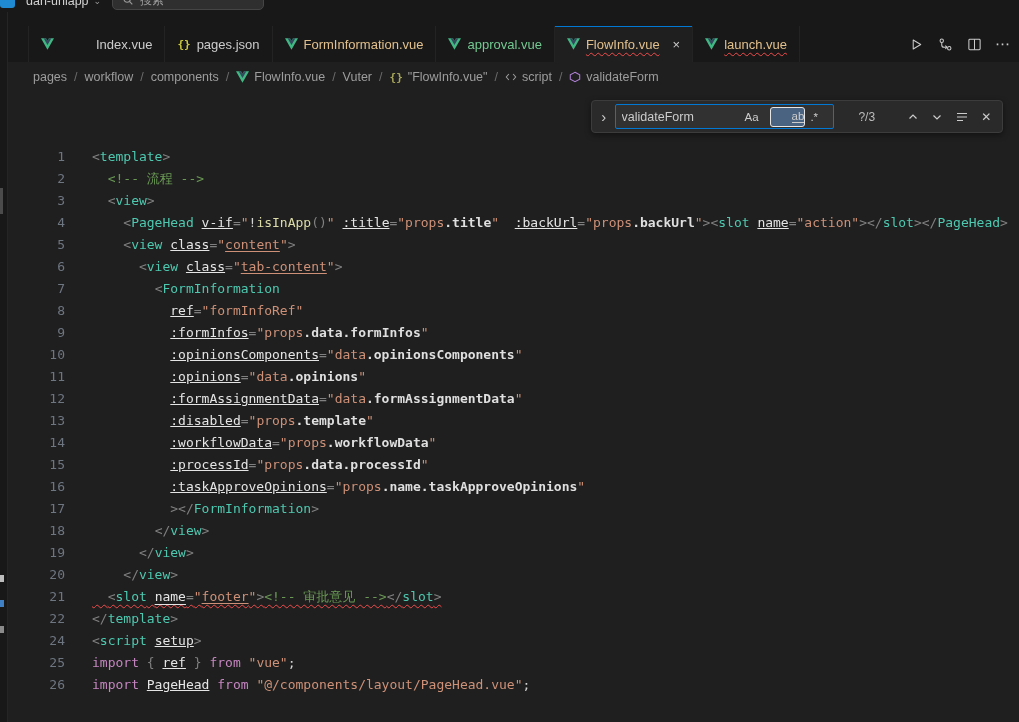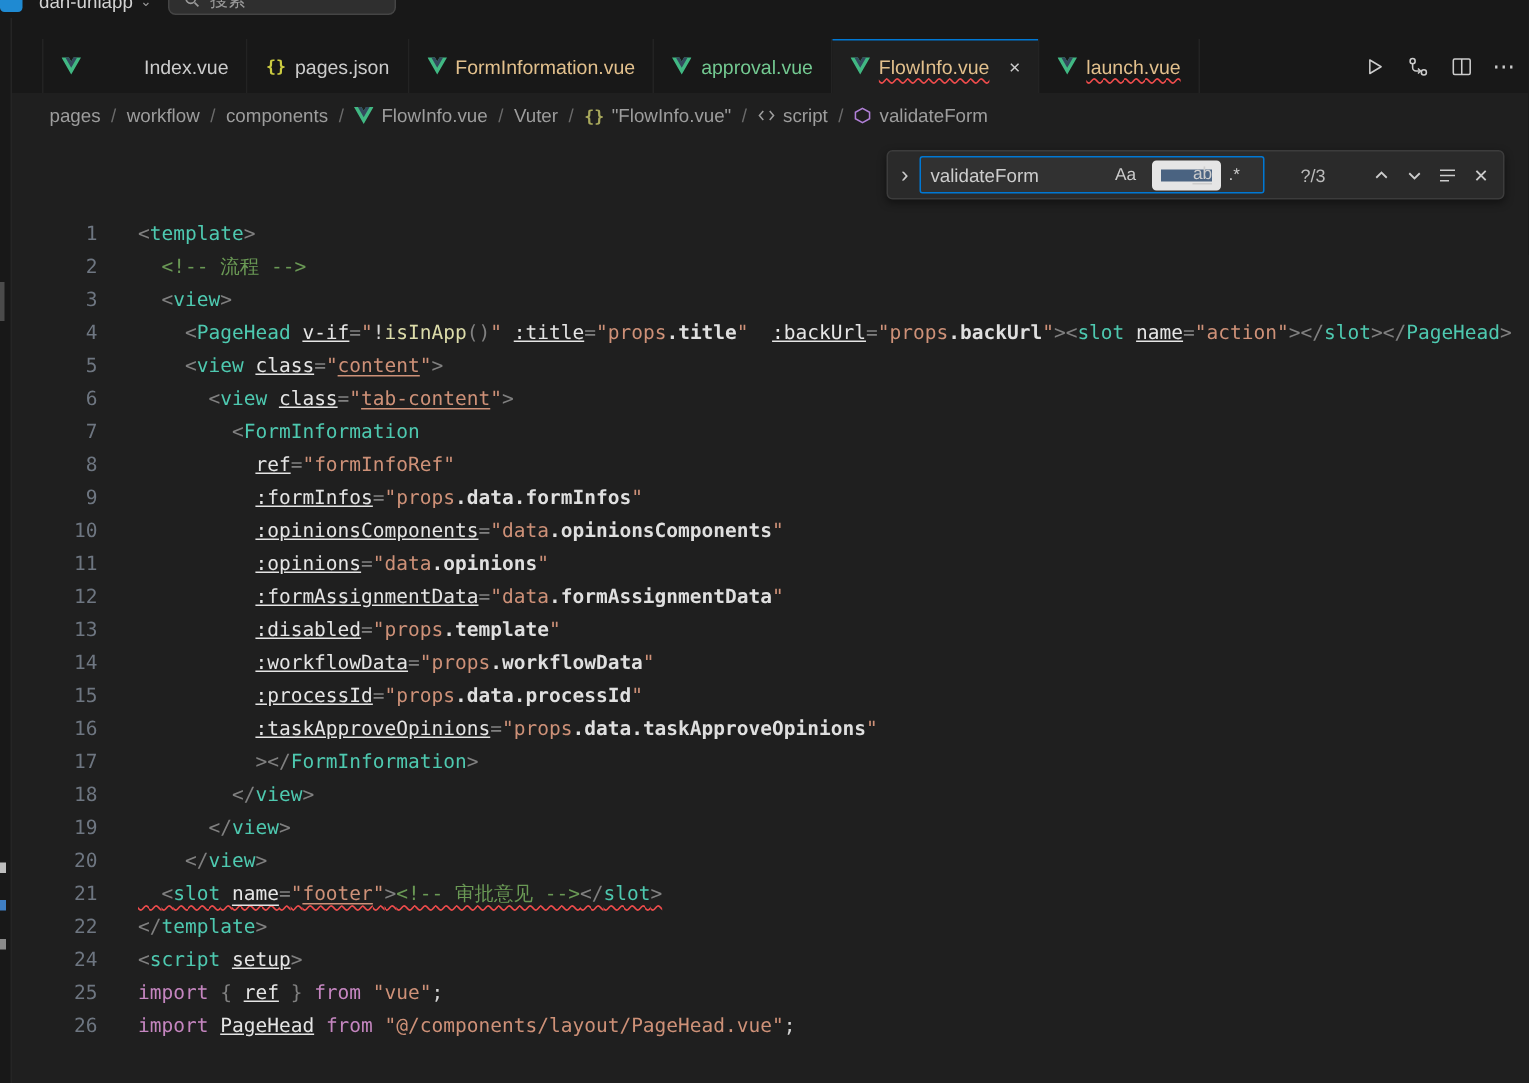--- a/index.html
+++ b/index.html
@@ -69,21 +69,21 @@
         text-decoration-thickness:1px; text-underline-offset:3px; text-decoration-skip-ink:none; }
 
   
   .find-widget { position:absolute; top:8px; right:16px; width:412px; height:33px; background:#2a2a2a;
                  border:1px solid #3c3c3c; border-radius:4px; display:flex; align-items:center;
                  padding:0 5px; box-shadow:0 2px 6px rgba(0,0,0,.45); z-index:5; }
   .replace-toggle { width:14px; color:#cccccc; font-size:15px; line-height:1; text-align:center; cursor:pointer; margin-right:4px; }
   .find-input-wrap { display:flex; align-items:center; background:#313131; border:1px solid #0078d4; border-radius:2px; height:25px; padding:0 3px 0 6px; }
   .find-input { width:118px; background:transparent; border:0; outline:0; color:#cccccc; font-size:12.5px; font-family:"Liberation Sans", sans-serif; padding:0; }
   .find-toggle { min-width:20px; height:20px; display:flex; align-items:center; justify-content:flex-start; color:#cccccc; font-size:11.5px; border-radius:3px; margin-left:5px; cursor:pointer; }
-  .find-toggle.active { background:rgba(99,150,210,.5); border:6px solid #e5e5e5;padding-left:21px; }
+  .find-toggle.active { background:rgba(99,150,210,.5); border:1px solid #e5e5e5;padding-left:21px; }
   .ww-inner { border-bottom:1px solid #cccccc; line-height:1.1; }
   .find-count { color:#bbbbbb; font-size:12px; margin-left:24px; min-width:30px; }
   .find-btn { width:22px; height:22px; display:flex; align-items:center; justify-content:center; border-radius:4px; cursor:pointer; margin-left:3px; }
   .nav-first { margin-left:14px; }
   .find-close-glyph { color:#cccccc; font-size:12px; }
 </style>
 </head>
 <body>
 
 <div class="titlebar">
@@ -297,21 +297,21 @@
           <div class="code-line"><span class="line-num">6</span><span class="line-content"><span class="tk-x">      </span><span class="tk-p">&lt;</span><span class="tk-t">view</span><span class="tk-x"> </span><span class="tk-a">class</span><span class="tk-p">=</span><span class="tk-s">"</span><span class="tk-s tk-u">tab-content</span><span class="tk-s">"</span><span class="tk-p">&gt;</span></span></div>
           <div class="code-line"><span class="line-num">7</span><span class="line-content"><span class="tk-x">        </span><span class="tk-p">&lt;</span><span class="tk-c">FormInformation</span></span></div>
           <div class="code-line"><span class="line-num">8</span><span class="line-content"><span class="tk-x">          </span><span class="tk-a">ref</span><span class="tk-p">=</span><span class="tk-s">"formInfoRef"</span></span></div>
           <div class="code-line"><span class="line-num">9</span><span class="line-content"><span class="tk-x">          </span><span class="tk-a">:formInfos</span><span class="tk-p">=</span><span class="tk-s">"props</span><span class="tk-m">.data.formInfos</span><span class="tk-s">"</span></span></div>
           <div class="code-line"><span class="line-num">10</span><span class="line-content"><span class="tk-x">          </span><span class="tk-a">:opinionsComponents</span><span class="tk-p">=</span><span class="tk-s">"data</span><span class="tk-m">.opinionsComponents</span><span class="tk-s">"</span></span></div>
           <div class="code-line"><span class="line-num">11</span><span class="line-content"><span class="tk-x">          </span><span class="tk-a">:opinions</span><span class="tk-p">=</span><span class="tk-s">"data</span><span class="tk-m">.opinions</span><span class="tk-s">"</span></span></div>
           <div class="code-line"><span class="line-num">12</span><span class="line-content"><span class="tk-x">          </span><span class="tk-a">:formAssignmentData</span><span class="tk-p">=</span><span class="tk-s">"data</span><span class="tk-m">.formAssignmentData</span><span class="tk-s">"</span></span></div>
           <div class="code-line"><span class="line-num">13</span><span class="line-content"><span class="tk-x">          </span><span class="tk-a">:disabled</span><span class="tk-p">=</span><span class="tk-s">"props</span><span class="tk-m">.template</span><span class="tk-s">"</span></span></div>
           <div class="code-line"><span class="line-num">14</span><span class="line-content"><span class="tk-x">          </span><span class="tk-a">:workflowData</span><span class="tk-p">=</span><span class="tk-s">"props</span><span class="tk-m">.workflowData</span><span class="tk-s">"</span></span></div>
           <div class="code-line"><span class="line-num">15</span><span class="line-content"><span class="tk-x">          </span><span class="tk-a">:processId</span><span class="tk-p">=</span><span class="tk-s">"props</span><span class="tk-m">.data.processId</span><span class="tk-s">"</span></span></div>
-          <div class="code-line"><span class="line-num">16</span><span class="line-content"><span class="tk-x">          </span><span class="tk-a">:taskApproveOpinions</span><span class="tk-p">=</span><span class="tk-s">"props</span><span class="tk-m">.data.taskApproveOpinions</span><span class="tk-s">"</span></span></div>
+          <div class="code-line"><span class="line-num">16</span><span class="line-content"><span class="tk-x">          </span><span class="tk-a">:taskApproveOpinions</span><span class="tk-p">=</span><span class="tk-s">"props</span><span class="tk-m">.name.taskApproveOpinions</span><span class="tk-s">"</span></span></div>
           <div class="code-line"><span class="line-num">17</span><span class="line-content"><span class="tk-x">          </span><span class="tk-p">&gt;&lt;/</span><span class="tk-c">FormInformation</span><span class="tk-p">&gt;</span></span></div>
           <div class="code-line"><span class="line-num">18</span><span class="line-content"><span class="tk-x">        </span><span class="tk-p">&lt;/</span><span class="tk-t">view</span><span class="tk-p">&gt;</span></span></div>
           <div class="code-line"><span class="line-num">19</span><span class="line-content"><span class="tk-x">      </span><span class="tk-p">&lt;/</span><span class="tk-t">view</span><span class="tk-p">&gt;</span></span></div>
           <div class="code-line"><span class="line-num">20</span><span class="line-content"><span class="tk-x">    </span><span class="tk-p">&lt;/</span><span class="tk-t">view</span><span class="tk-p">&gt;</span></span></div>
           <div class="code-line"><span class="line-num">21</span><span class="line-content sq"><span class="tk-x">  </span><span class="tk-p">&lt;</span><span class="tk-t">slot</span><span class="tk-x"> </span><span class="tk-a">name</span><span class="tk-p">=</span><span class="tk-s">"</span><span class="tk-s tk-u">footer</span><span class="tk-s">"</span><span class="tk-p">&gt;</span><span class="tk-cm">&lt;!-- 审批意见 --&gt;</span><span class="tk-p">&lt;/</span><span class="tk-t">slot</span><span class="tk-p">&gt;</span></span></div>
           <div class="code-line"><span class="line-num">22</span><span class="line-content"><span class="tk-p">&lt;/</span><span class="tk-t">template</span><span class="tk-p">&gt;</span></span></div>
           <div class="code-line"><span class="line-num">24</span><span class="line-content"><span class="tk-p">&lt;</span><span class="tk-t">script</span><span class="tk-x"> </span><span class="tk-a">setup</span><span class="tk-p">&gt;</span></span></div>
           <div class="code-line"><span class="line-num">25</span><span class="line-content"><span class="tk-k">import</span><span class="tk-x"> </span><span class="tk-p">{</span><span class="tk-x"> </span><span class="tk-a">ref</span><span class="tk-x"> </span><span class="tk-p">}</span><span class="tk-x"> </span><span class="tk-k">from</span><span class="tk-x"> </span><span class="tk-s">"vue"</span><span class="tk-x">;</span></span></div>
           <div class="code-line"><span class="line-num">26</span><span class="line-content"><span class="tk-k">import</span><span class="tk-x"> </span><span class="tk-a">PageHead</span><span class="tk-x"> </span><span class="tk-k">from</span><span class="tk-x"> </span><span class="tk-s">"@/components/layout/PageHead.vue"</span><span class="tk-x">;</span></span></div>
         </div>

